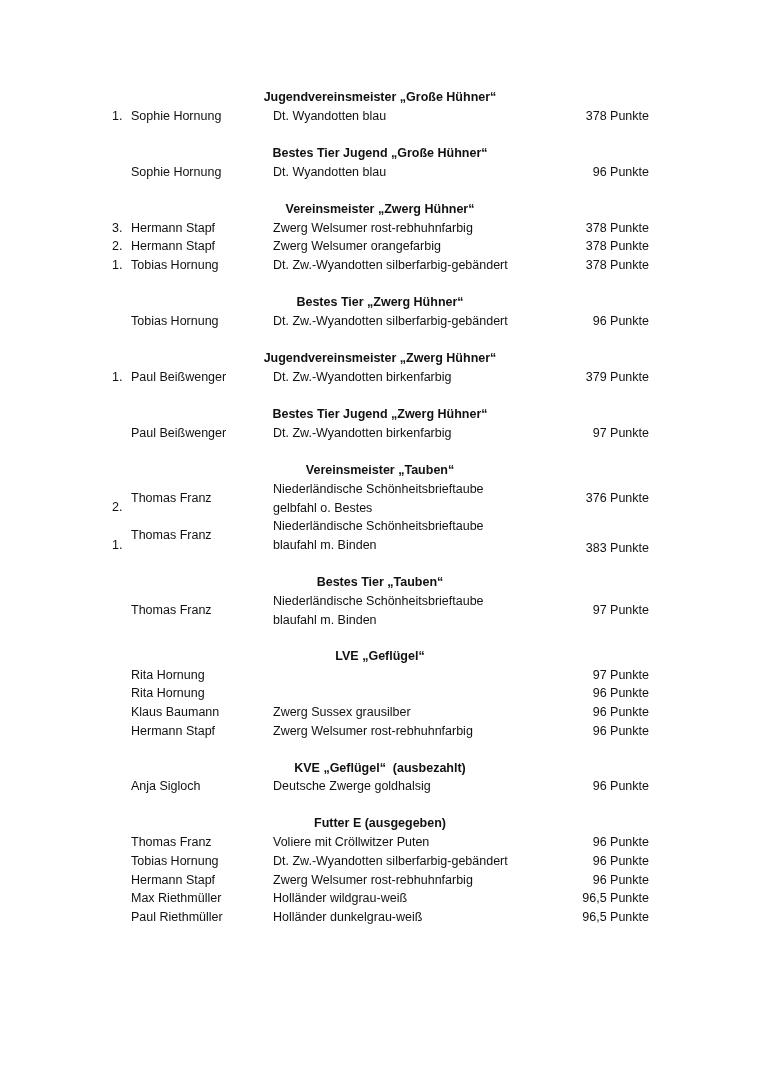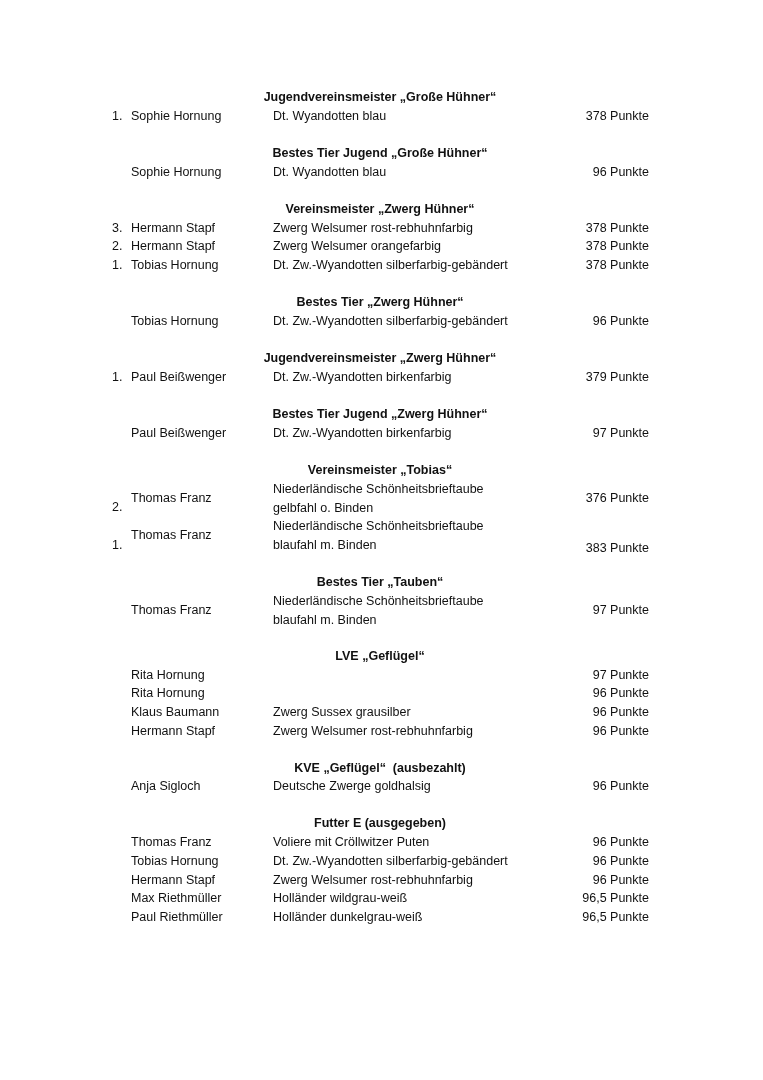--- a/index.html
+++ b/index.html
@@ -53,25 +53,25 @@
   <div class="num" style="top:369px">1.</div>
   <div class="name" style="top:369px">Paul Beißwenger</div>
   <div class="breed" style="top:368px">Dt. Zw.-Wyandotten birkenfarbig</div>
   <div class="pts" style="top:369px">379 Punkte</div>
 
   <div class="heading" style="top:406px">Bestes Tier Jugend „Zwerg Hühner“</div>
   <div class="name" style="top:425px">Paul Beißwenger</div>
   <div class="breed" style="top:424px">Dt. Zw.-Wyandotten birkenfarbig</div>
   <div class="pts" style="top:425px">97 Punkte</div>
 
-  <div class="heading" style="top:462px">Vereinsmeister „Tobias“</div>
+  <div class="heading" style="top:462px">Vereinsmeister „Tauben“</div>
   <div class="num" style="top:499px">2.</div>
   <div class="name" style="top:490px">Thomas Franz</div>
   <div class="breed" style="top:480px">Niederländische Schönheitsbrieftaube</div>
-  <div class="breed" style="top:499px">gelbfahl o. Binden</div>
+  <div class="breed" style="top:499px">gelbfahl o. Bestes</div>
   <div class="pts" style="top:490px">376 Punkte</div>
 
   <div class="num" style="top:537px">1.</div>
   <div class="name" style="top:527px">Thomas Franz</div>
   <div class="breed" style="top:517px">Niederländische Schönheitsbrieftaube</div>
   <div class="breed" style="top:536px">blaufahl m. Binden</div>
   <div class="pts" style="top:540px">383 Punkte</div>
 
   <div class="heading" style="top:574px">Bestes Tier „Tauben“</div>
   <div class="name" style="top:602px">Thomas Franz</div>

